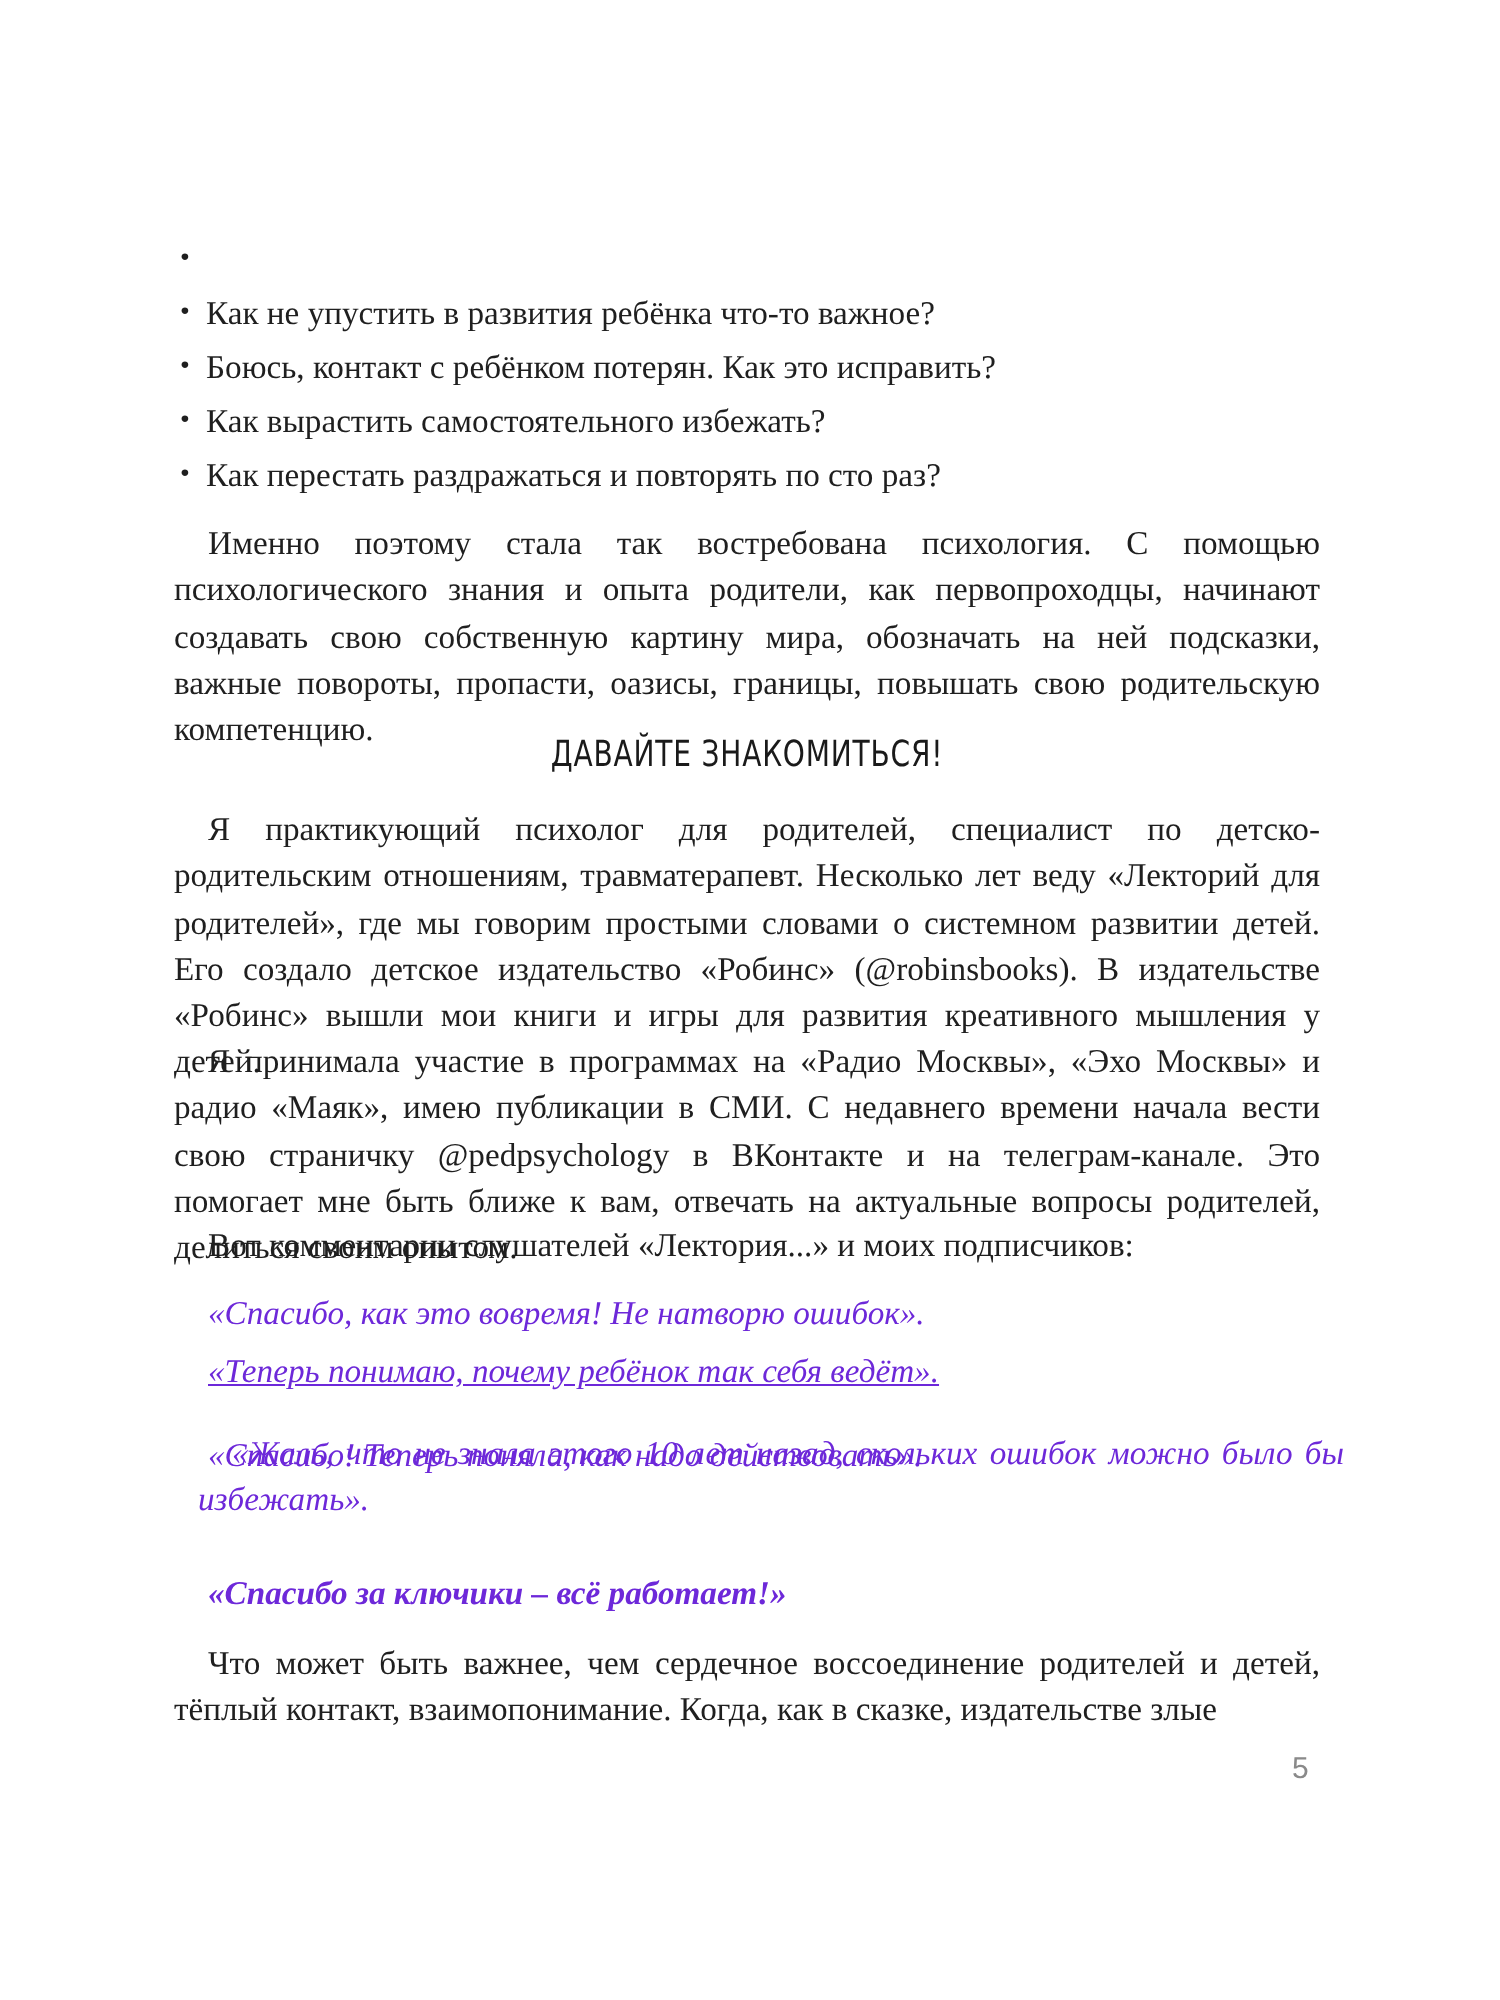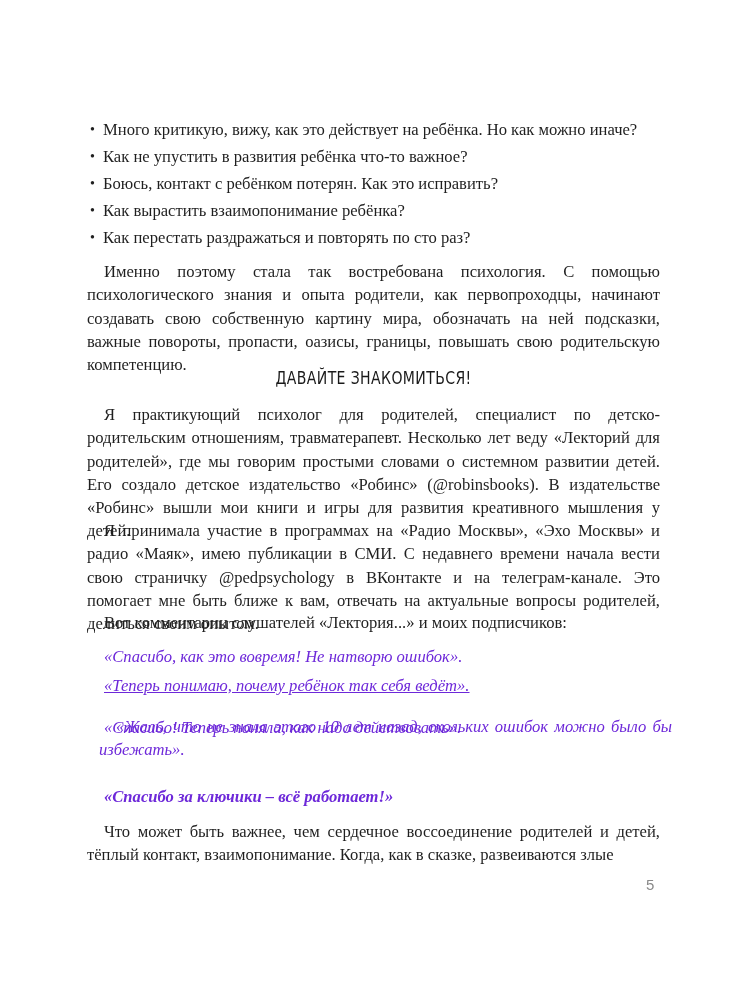--- a/index.html
+++ b/index.html
@@ -34,37 +34,37 @@
     position: absolute; left: 646px; top: 876px; font-family: "Liberation Sans", sans-serif;
     font-size: 15px; color: #8a8a8a;
   }
 </style>
 </head>
 <body>
 
 <div class="page">
 
   <ul class="col bullets">
-    <li><span class="dot">•</span><span>Много критикую, вижу, как это действует на ребёнка. Но как можно иначе?</span></li>
+    <li><span class="dot">•</span></li>
     <li><span class="dot">•</span><span>Как не упустить в развития ребёнка что-то важное?</span></li>
     <li><span class="dot">•</span><span>Боюсь, контакт с ребёнком потерян. Как это исправить?</span></li>
-    <li><span class="dot">•</span><span>Как вырастить взаимопонимание ребёнка?</span></li>
+    <li><span class="dot">•</span><span>Как вырастить самостоятельного избежать?</span></li>
     <li><span class="dot">•</span><span>Как перестать раздражаться и повторять по сто раз?</span></li>
   </ul>
 
   <p class="col para p1" style="margin:0">Именно поэтому стала так востребована психология. С помощью психологического знания и опыта родители, как первопроходцы, начинают создавать свою собственную картину мира, обозначать на ней подсказки, важные повороты, пропасти, оазисы, границы, повышать свою родительскую компетенцию.</p>
 
   <h2 class="heading" style="margin:0">ДАВАЙТЕ ЗНАКОМИТЬСЯ!</h2>
 
   <p class="col para p2" style="margin:0">Я практикующий психолог для родителей, специалист по детско-родительским отношениям, травматерапевт. Несколько лет веду «Лекторий для родителей», где мы говорим простыми словами о системном развитии детей. Его создало детское издательство «Робинс» (@robinsbooks). В издательстве «Робинс» вышли мои книги и игры для развития креативного мышления у детей.</p>
   <p class="col para p3" style="margin:0">Я принимала участие в программах на «Радио Москвы», «Эхо Москвы» и радио «Маяк», имею публикации в СМИ. С недавнего времени начала вести свою страничку @pedpsychology в ВКонтакте и на телеграм-канале. Это помогает мне быть ближе к вам, отвечать на актуальные вопросы родителей, делиться своим опытом.</p>
   <p class="col para p4" style="margin:0">Вот комментарии слушателей «Лектория...» и моих подписчиков:</p>
 
   <p class="col para quote q1" style="margin:0">«Спасибо, как это вовремя! Не натворю ошибок».</p>
   <p class="col para quote q2" style="margin:0">«Теперь понимаю, почему ребёнок так себя ведёт».</p>
   <p class="col para quote q3" style="margin:12px">«Жаль, что не знала этого 10 лет назад, скольких ошибок можно было бы избежать».</p>
   <p class="col para quote q4" style="margin:0">«Спасибо! Теперь поняла, как надо действовать».</p>
   <p class="col para quote q5" style="margin:0">«Спасибо за ключики – всё работает!»</p>
 
-  <p class="col para p5" style="margin:0">Что может быть важнее, чем сердечное воссоединение родителей и детей, тёплый контакт, взаимопонимание. Когда, как в сказке, развеиваются злые</p>
+  <p class="col para p5" style="margin:0">Что может быть важнее, чем сердечное воссоединение родителей и детей, тёплый контакт, взаимопонимание. Когда, как в сказке, издательстве злые</p>
 
   <div class="pagenum">5</div>
 </div>
 
 </body></html>

